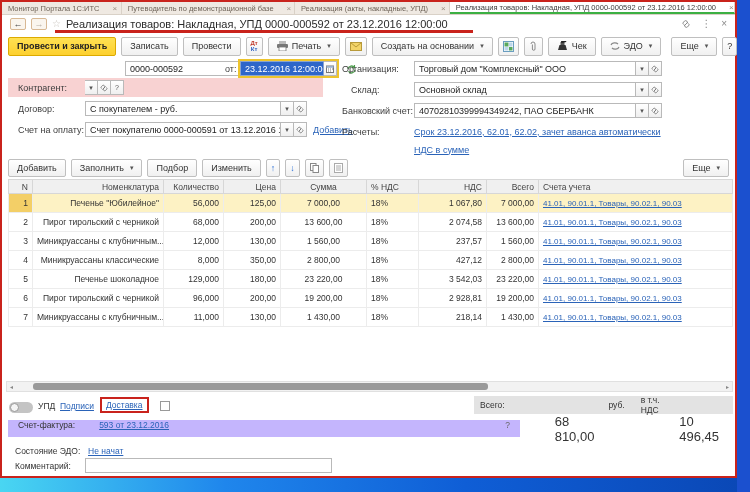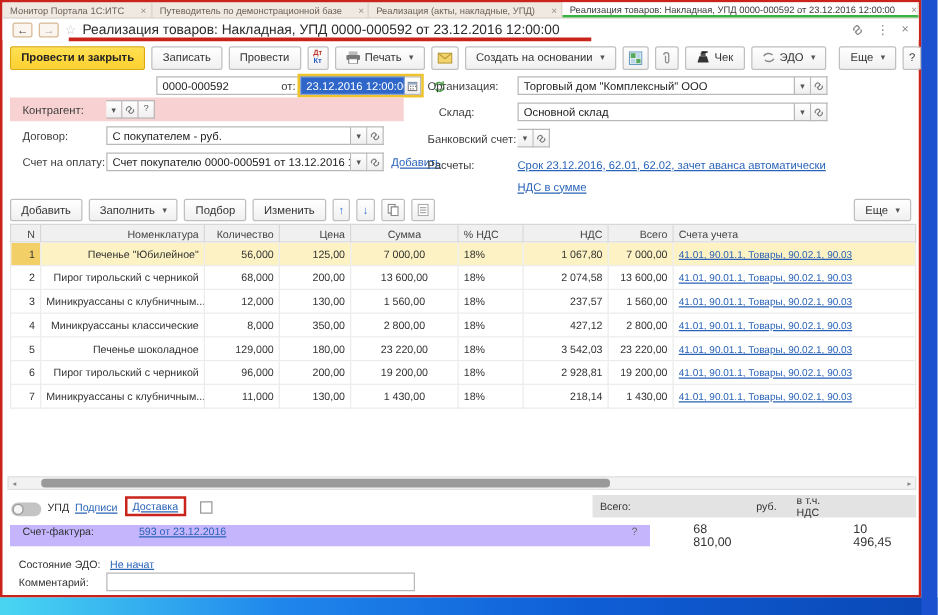--- a/index.html
+++ b/index.html
@@ -77,21 +77,21 @@
   .footer { position:absolute; left:0; top:392px; width:699px; height:82px; font-size:8.5px; color:#333; }
   .toggle { position:absolute; left:7px; top:8px; width:24px; height:11px; border-radius:6px;
     background:#c4c4c4; }
   .toggle .knob { position:absolute; left:1px; top:1px; width:9px; height:9px; border-radius:50%;
     background:#f5f5f5; border:1px solid #999; }
   .f-abs { position:absolute; white-space:nowrap; }
   .redbox { border:2px solid #c9231c; padding:1px 4px; }
   .cbx { position:absolute; left:158px; top:7px; width:10px; height:10px; border:1px solid #999; background:#fff; }
   .totalbar { position:absolute; left:472px; top:2px; width:259px; height:18px; background:#e3e3e3;
     display:flex; align-items:center; padding:0 6px; gap:6px; }
-  .totalbar .num { font-size:10px;margin-top:48px; }
+  .totalbar .num { font-size:13px;margin-top:48px; }
   .sfband { position:absolute; left:6px; top:26px; width:512px; height:17px; background:#c4b5fd;
     display:flex; align-items:flex-start;gap:24px; }
   .comment-input { position:absolute; left:83px; top:64px; width:247px; height:15px;
     border:1px solid #b9b9b9; background:#fff; }
   svg { display:block; }
 </style>
 </head>
 <body>
 
 <div class="win">
@@ -296,20 +296,21 @@
       <span class="sq">
           <svg width="8" height="8" viewBox="0 0 8 8">
             <path d="M2.5 5.5 L5.5 2.5 M1.5 4.5 a1.4 1.4 0 0 1 0-2 l0.8-0.8 a1.4 1.4 0 0 1 2 2 M6.5 3.5 a1.4 1.4 0 0 1 0 2 l-0.8 0.8 a1.4 1.4 0 0 1 -2-2" stroke="#777" fill="none" stroke-width="0.9"></path>
           </svg>
         </span>
     </div>
     <div class="frow" style="left:340px; top:42px;">
         <span class="flabel">Банковский счет:</span>
       </div>
     <div class="frow" style="left:412px; top:42px;">
+      <span class="input" style="width:222px;">40702810399994349242, ПАО СБЕРБАНК</span>
       <span class="sq">▾</span>
       <span class="sq">
           <svg width="8" height="8" viewBox="0 0 8 8">
             <path d="M2.5 5.5 L5.5 2.5 M1.5 4.5 a1.4 1.4 0 0 1 0-2 l0.8-0.8 a1.4 1.4 0 0 1 2 2 M6.5 3.5 a1.4 1.4 0 0 1 0 2 l-0.8 0.8 a1.4 1.4 0 0 1 -2-2" stroke="#777" fill="none" stroke-width="0.9"></path>
           </svg>
         </span>
     </div>
     <div class="frow" style="left:340px; top:63px;">
         <span class="flabel">Расчеты:</span>
       </div>
@@ -460,21 +461,21 @@
     <div class="totalbar">
       <span>Всего:</span>
       <span class="num" style="margin-left:44px;">68 810,00</span>
       <span>руб.</span>
       <span style="margin-left:10px;">в т.ч. НДС</span>
       <span class="num" style="margin-left:auto;">10 496,45</span>
     </div>
 
     <div class="sfband">
       <span style="margin-left:10px;">Счет-фактура:</span>
-      <span class="link" style="margin-left:12px;">593 от 23.12.2016</span>
+      <span class="link" style="">593 от 23.12.2016</span>
       <span style="margin-left:auto; margin-right:10px; color:#666;">?</span>
     </div>
 
     <span class="f-abs" style="left:13px; top:52px;">Состояние ЭДО:</span>
     <span class="f-abs link" style="left:86px; top:52px;">Не начат</span>
 
     <span class="f-abs" style="left:13px; top:67px;">Комментарий:</span>
     <span class="comment-input"></span>
   </div>
 

